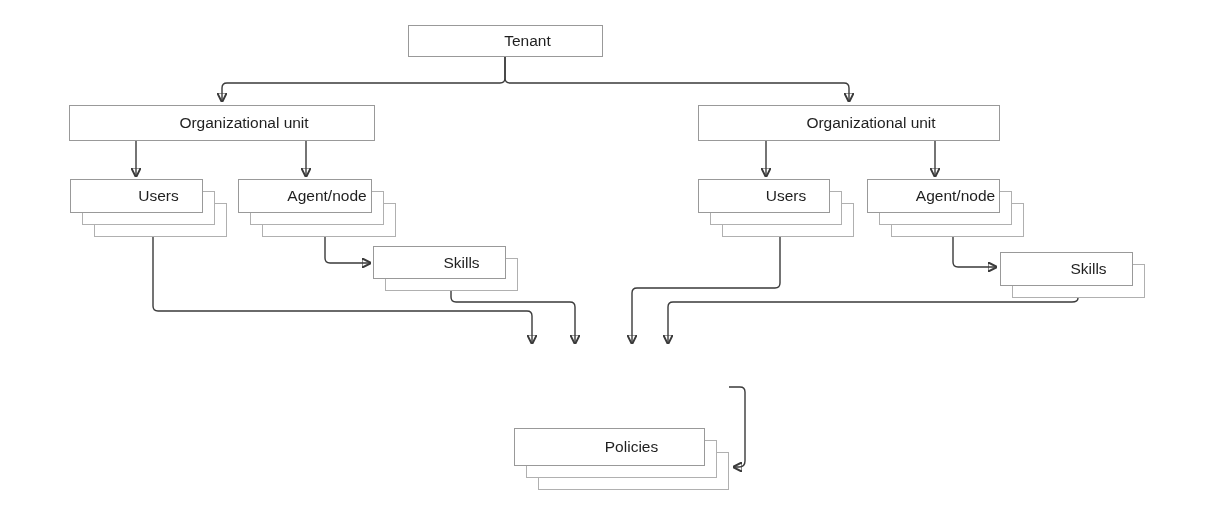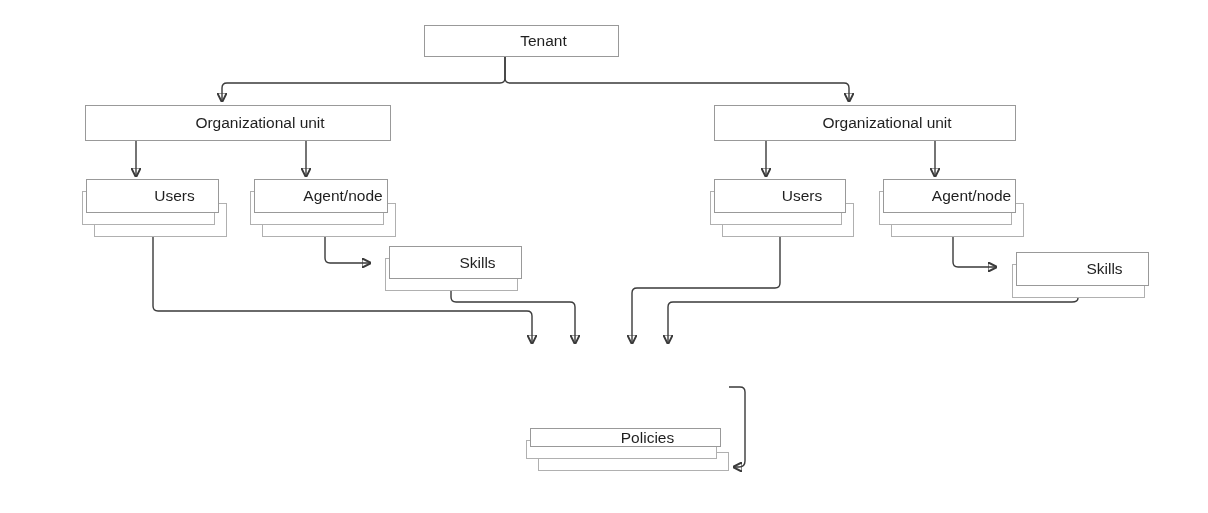--- a/index.html
+++ b/index.html
@@ -21,21 +21,21 @@
   .node{position:absolute;}
   .node .layer{
     position:absolute;
     background:var(--box-fill);
     border:1px solid var(--stack-border);
     box-sizing:border-box;
   }
   .node .off12{left:12px;top:12px;width:100%;height:100%;}
   .node .off24{left:24px;top:24px;width:100%;height:100%;}
   .node .face{
-    position:absolute;left:16px;top:0;width:100%;height:100%;
+    position:absolute;left:0;top:0;width:100%;height:100%;
     background:var(--box-fill);
     border:1px solid var(--box-border);
     box-sizing:border-box;
     display:flex;align-items:center;justify-content:center;padding-left:44px;
   }
   .lbl{
     font-size:15.5px;
     color:var(--text);
     white-space:nowrap;
     line-height:1;
@@ -113,21 +113,21 @@
   </div>
 
   <div class="node" style="left:1000px;top:252px;width:133px;height:34px">
     <div class="layer off12"></div>
     <div class="face">
       <span class="lbl">Skills</span>
     </div>
   </div>
 
 
-  <div class="node" style="left:514px;top:428px;width:191px;height:19px">
+  <div class="node" style="left:514px;top:428px;width:191px;height:38px">
     <div class="layer off24"></div>
     <div class="layer off12"></div>
     <div class="face">
       <span class="lbl">Policies</span>
     </div>
   </div>
 
   <svg class="wires" width="1208" height="513" viewBox="0 0 1208 513">
     <defs>
       <marker id="arrow" markerWidth="7" markerHeight="7" refX="6" refY="3.5" orient="auto">

